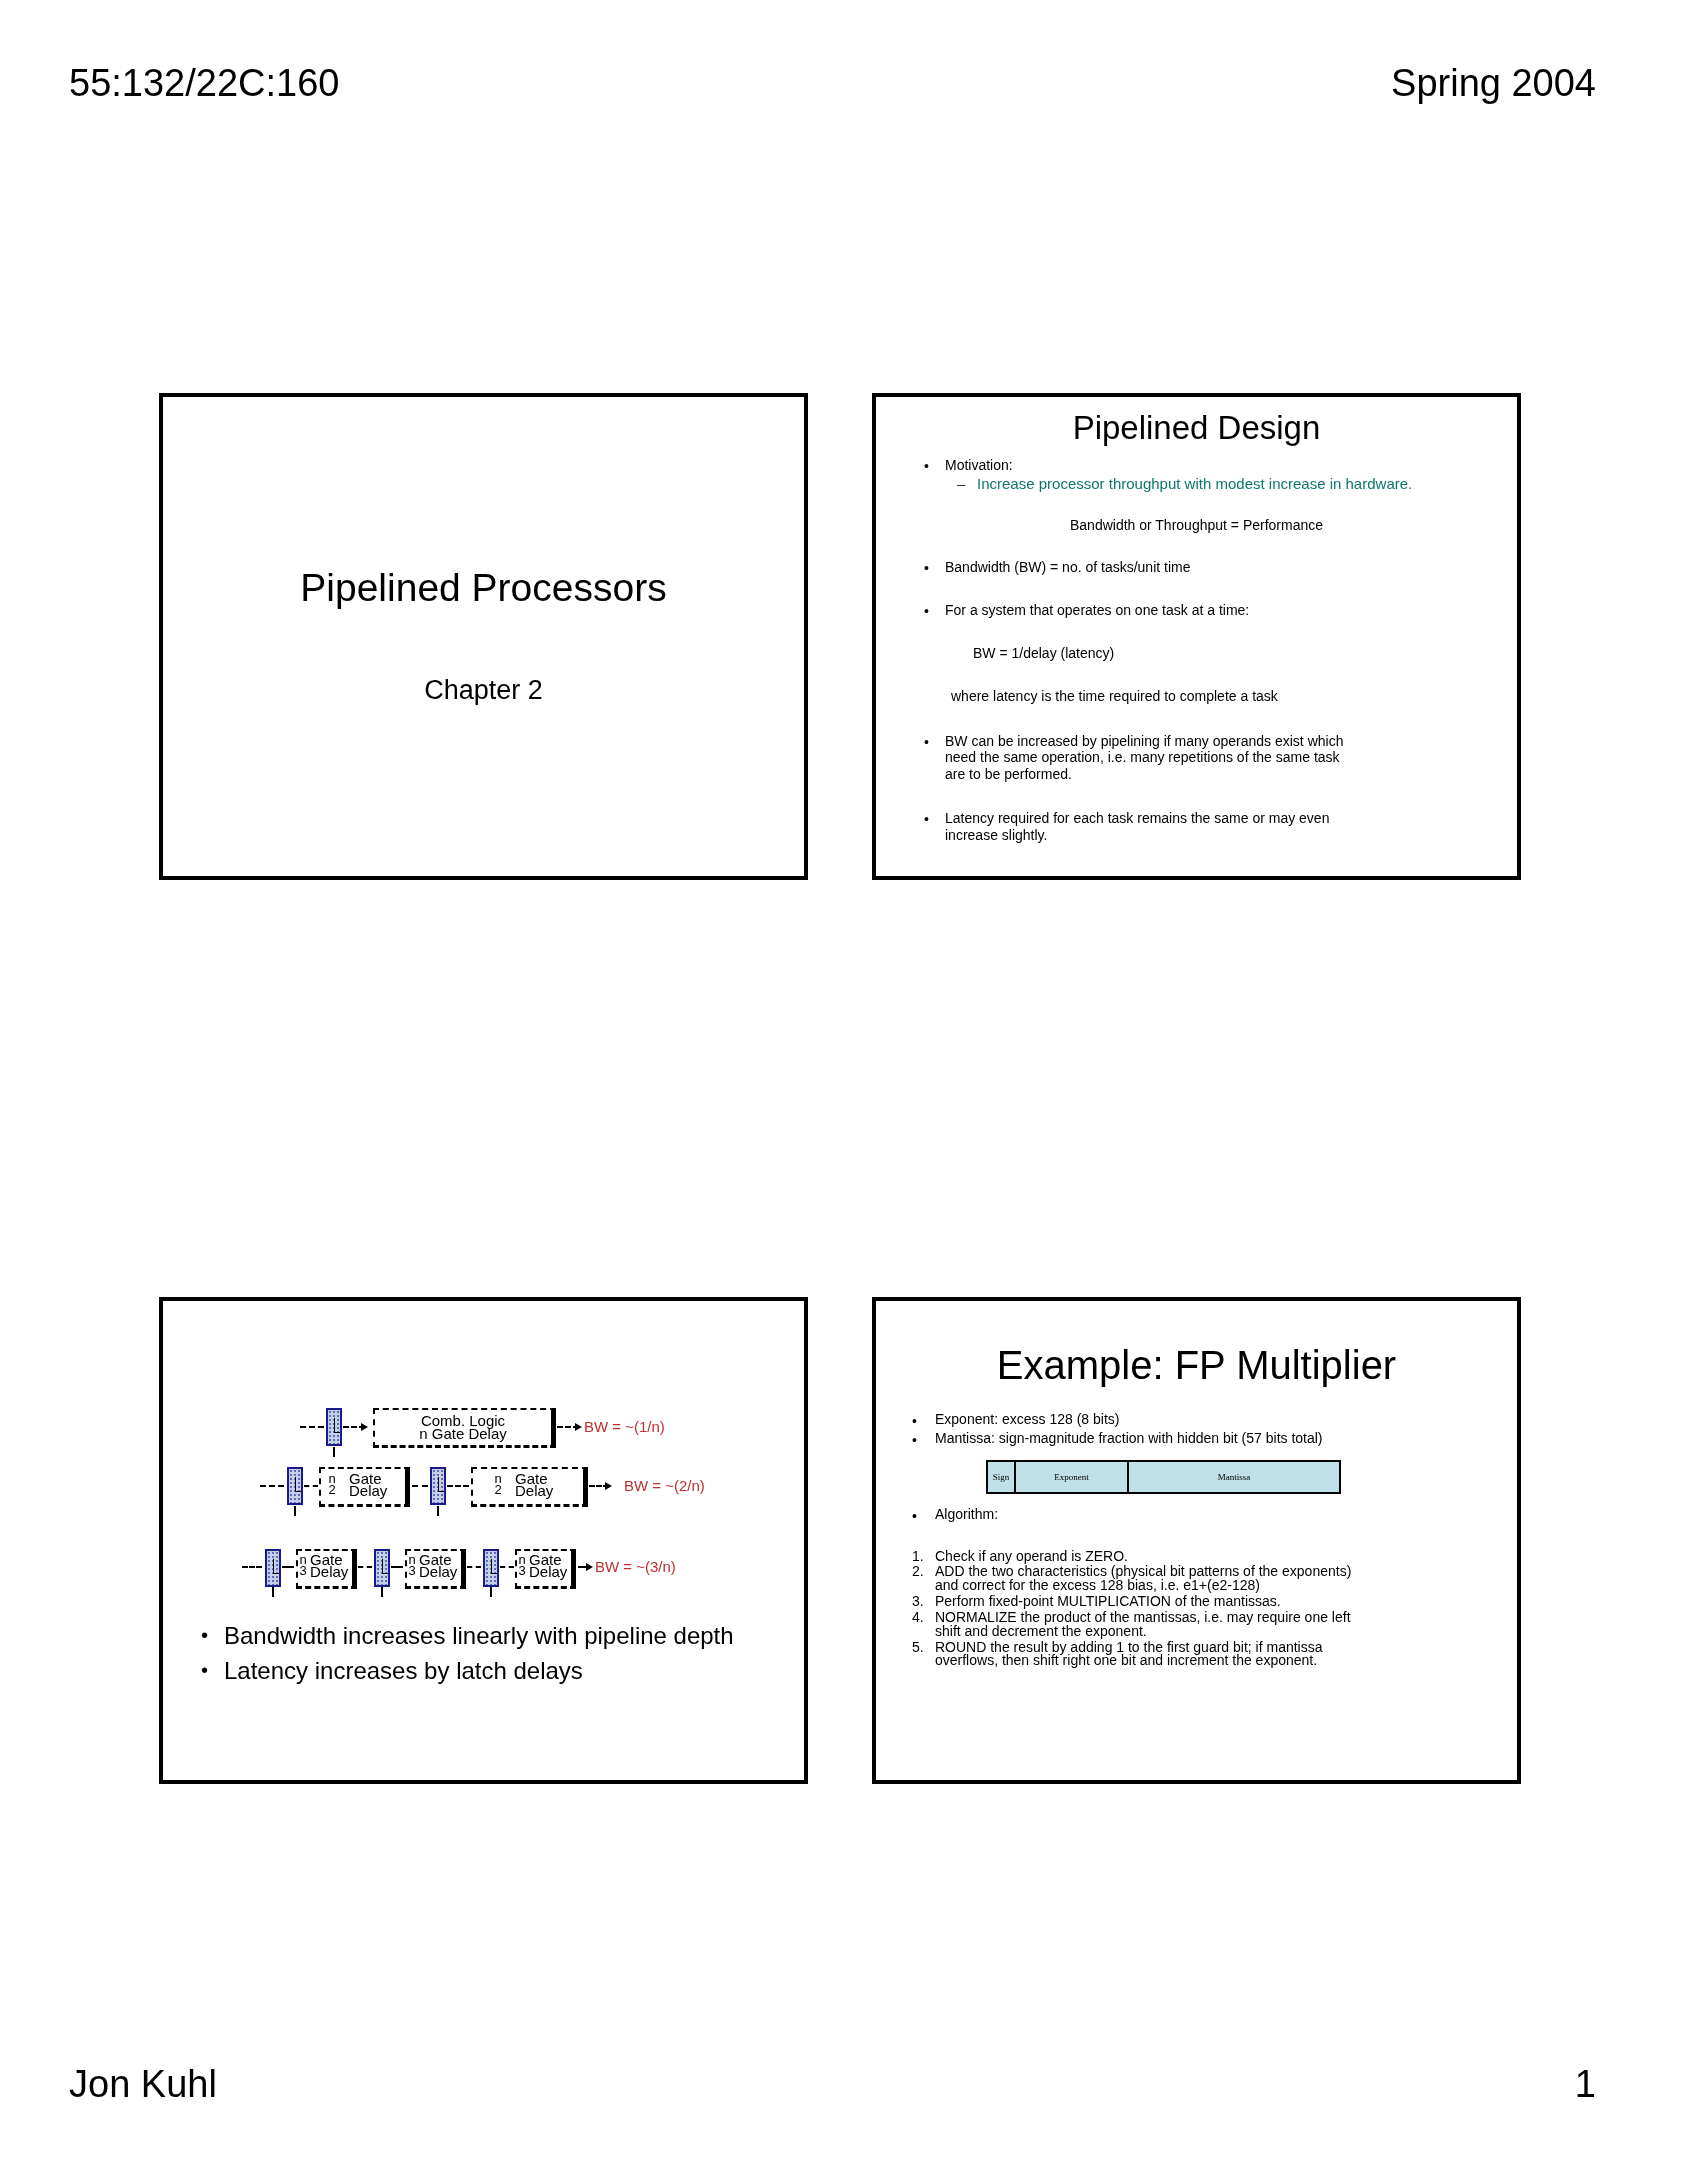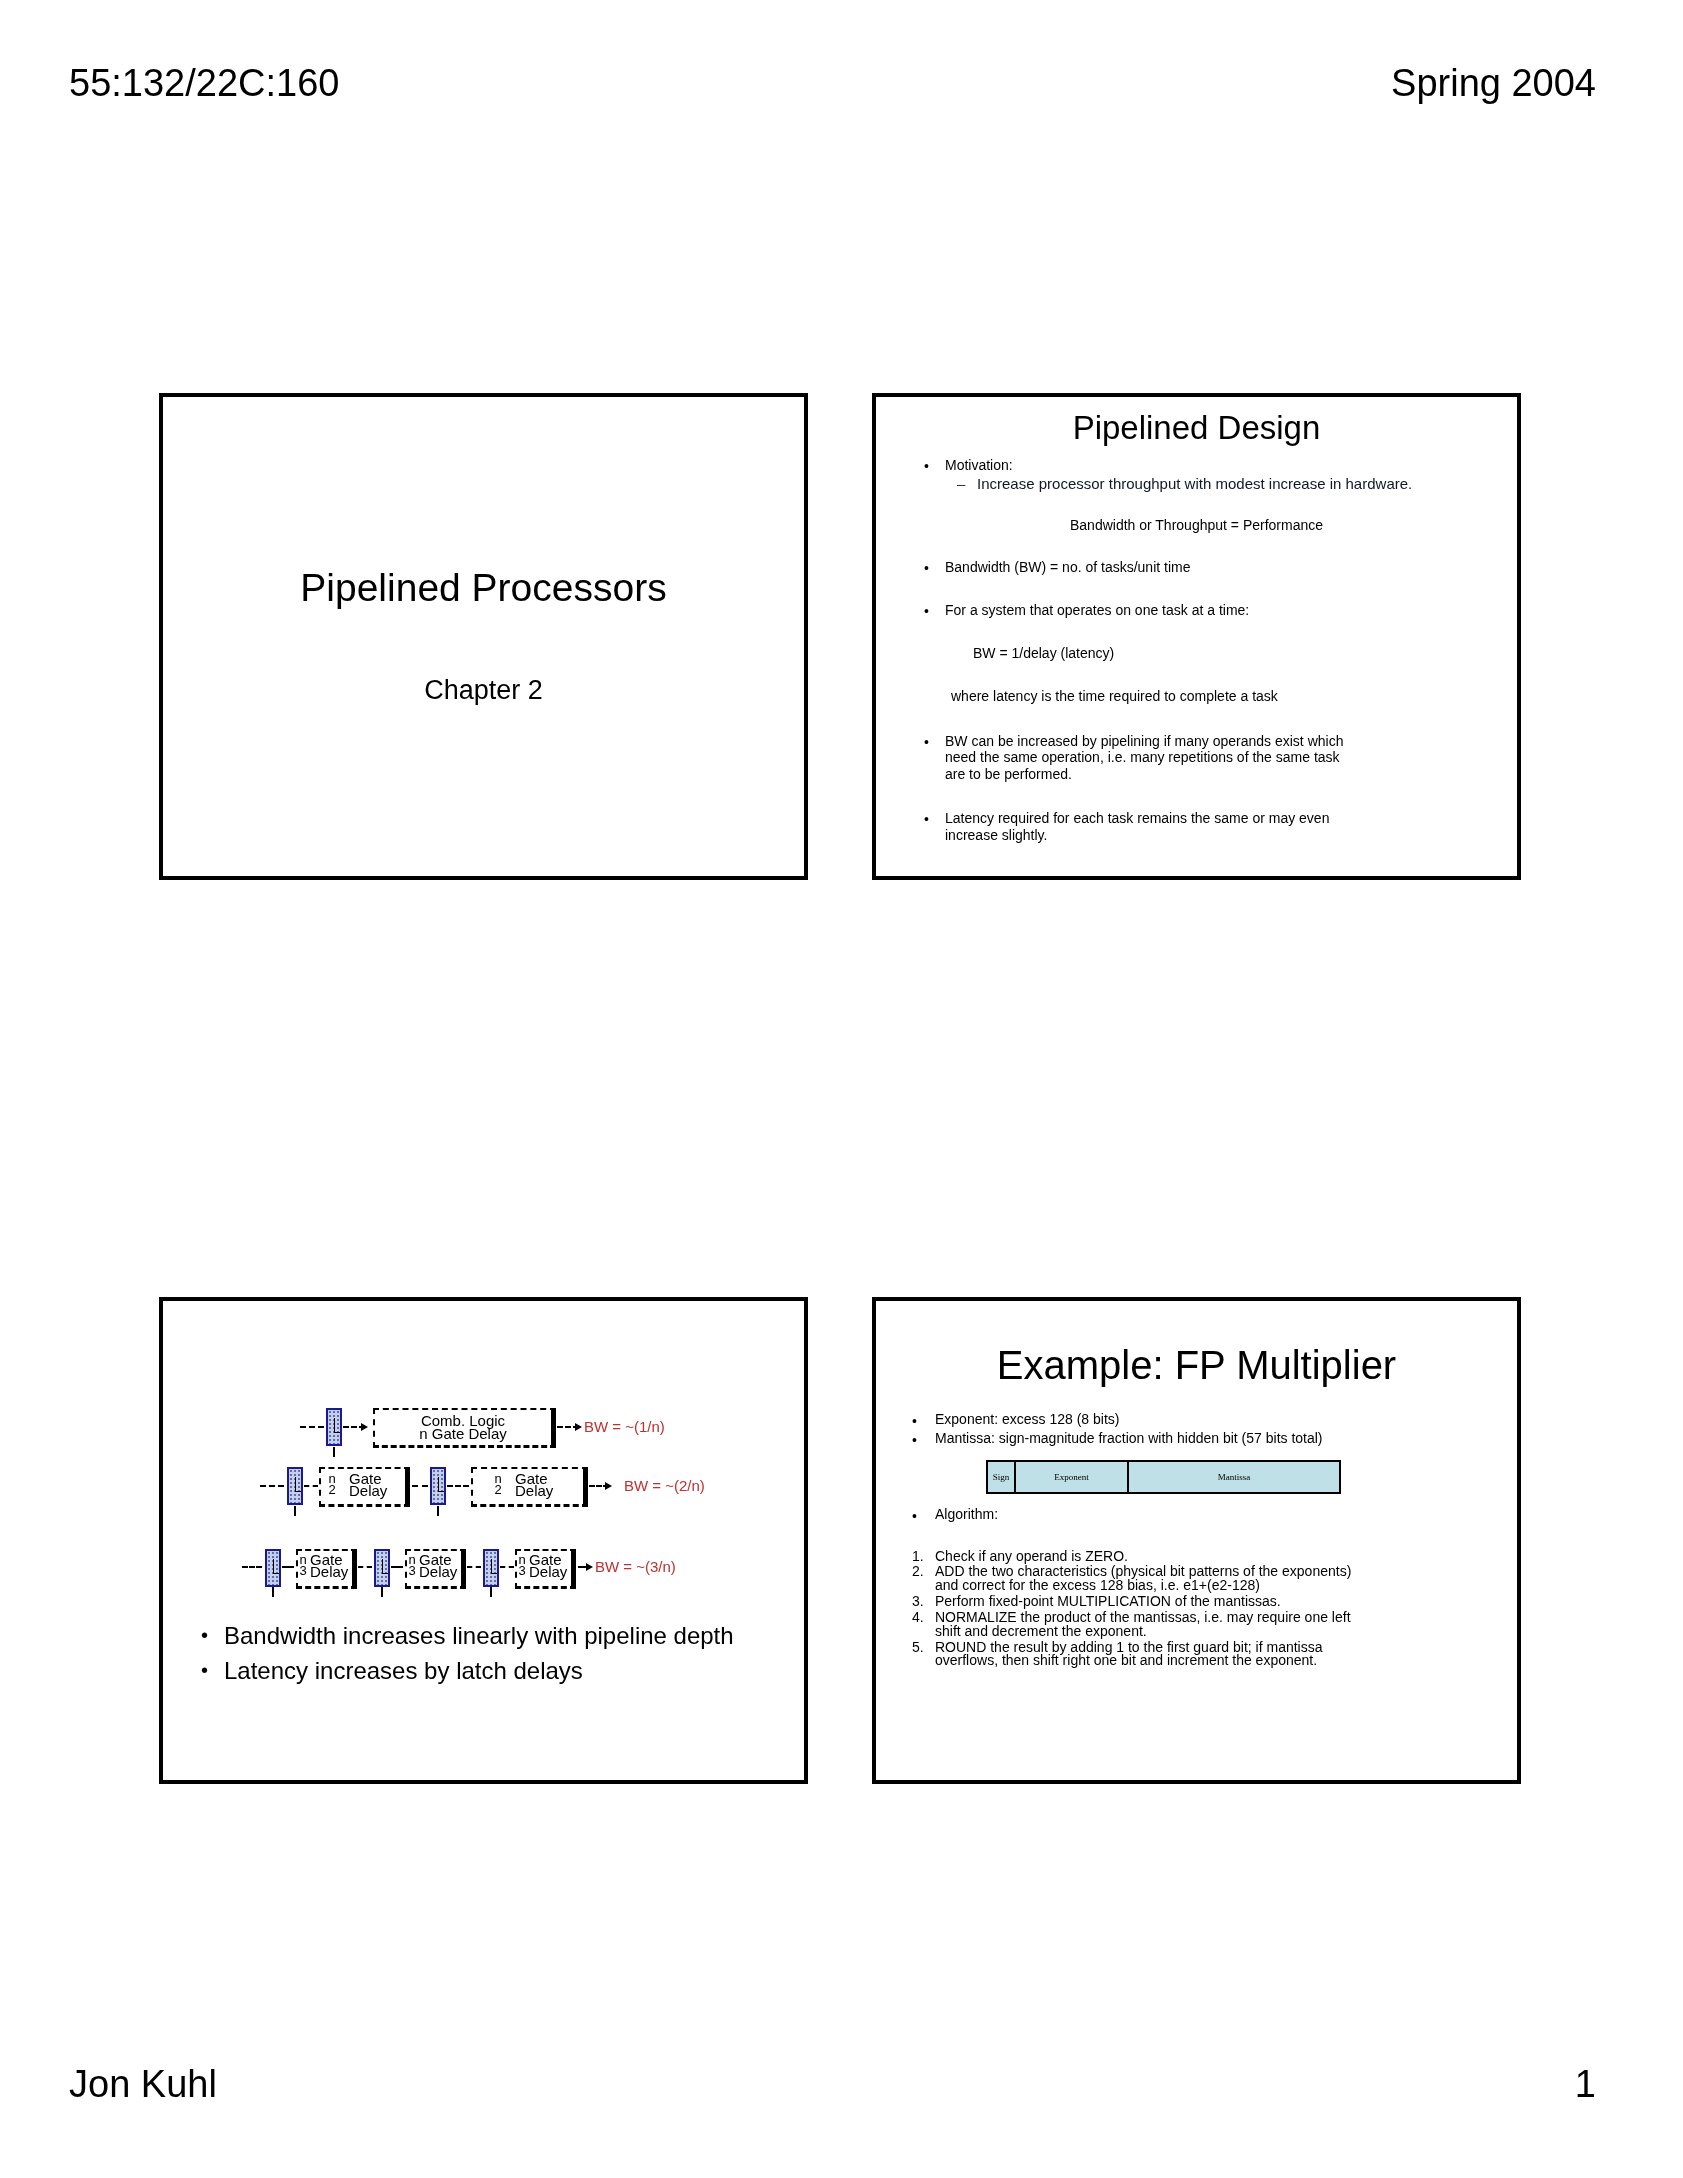--- a/index.html
+++ b/index.html
@@ -40,21 +40,21 @@
 <div class="slide" style="left:159px;top:393px;width:649px;height:487px;">
   <div class="s-title" style="top:171px;font-size:39px;">Pipelined Processors</div>
   <div class="s-title" style="top:280px;font-size:27px;">Chapter 2</div>
 </div>
 
 <div class="slide" style="left:872px;top:393px;width:649px;height:487px;">
   <div class="s-title" style="top:14px;font-size:33px;">Pipelined Design</div>
   <span class="bullet-dot" style="left:48px;top:61px;">•</span>
   <div class="abs sm" style="left:69px;top:61px;">Motivation:</div>
   <div class="abs" style="left:81px;top:79px;font-size:15px;color:#333;">–</div>
-  <div class="abs" style="left:101px;top:79px;font-size:15px;color:#0f172a;">Increase processor throughput with modest increase in hardware.</div>
+  <div class="abs" style="left:101px;top:79px;font-size:15px;color:#0f766e;">Increase processor throughput with modest increase in hardware.</div>
   <div class="abs sm" style="left:0;right:0;text-align:center;top:121px;">Bandwidth or Throughput = Performance</div>
   <span class="bullet-dot" style="left:48px;top:163px;">•</span>
   <div class="abs sm" style="left:69px;top:163px;">Bandwidth (BW) = no. of tasks/unit time</div>
   <span class="bullet-dot" style="left:48px;top:206px;">•</span>
   <div class="abs sm" style="left:69px;top:206px;">For a system that operates on one task at a time:</div>
   <div class="abs sm" style="left:97px;top:249px;">BW = 1/delay (latency)</div>
   <div class="abs sm" style="left:75px;top:292px;">where latency is the time required to complete a task</div>
   <span class="bullet-dot" style="left:48px;top:337px;">•</span>
   <div class="abs sm" style="left:69px;top:337px;">BW can be increased by pipelining if many operands exist which</div>
   <div class="abs sm" style="left:69px;top:353px;">need the same operation, i.e. many repetitions of the same task</div>

